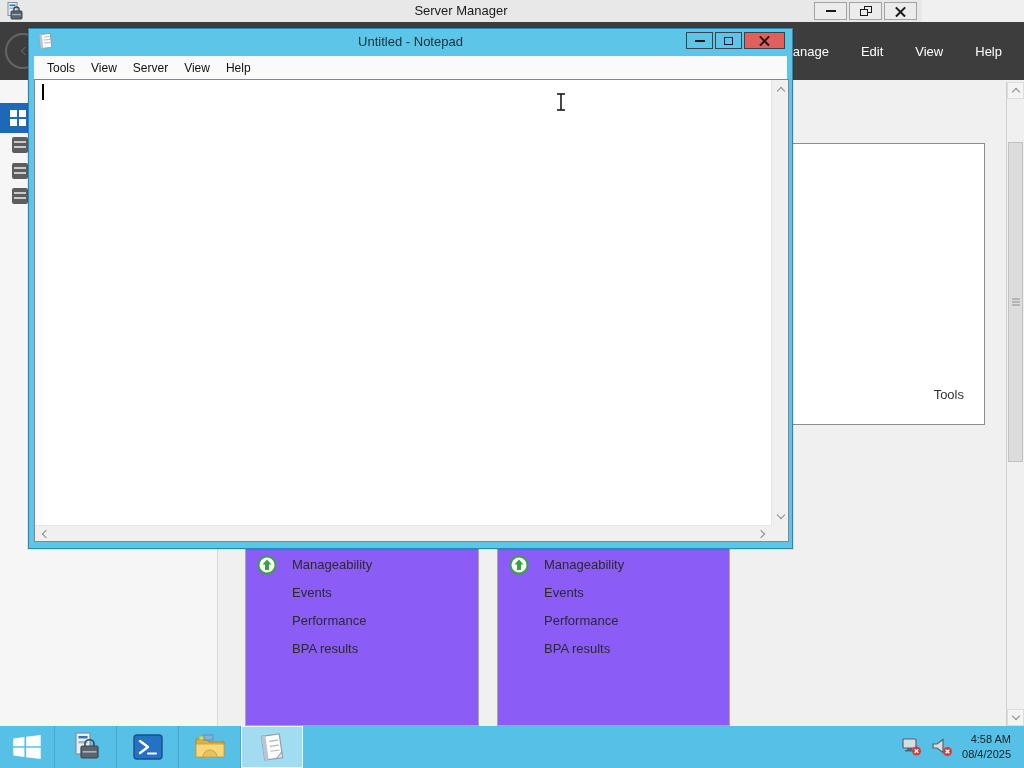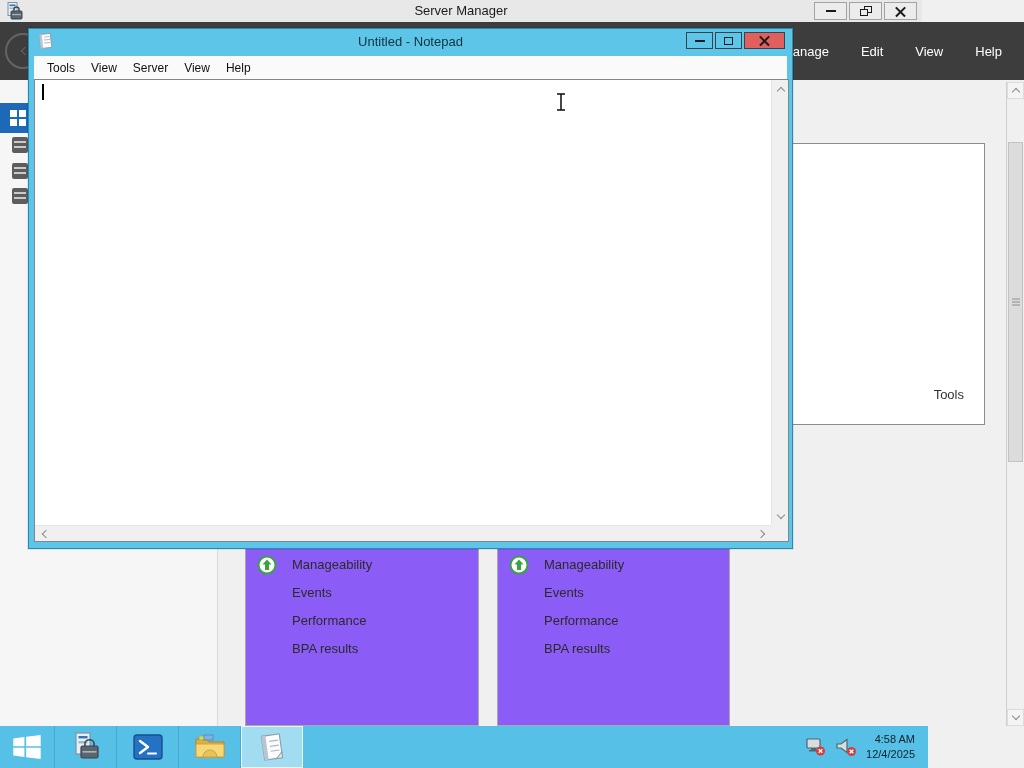--- a/index.html
+++ b/index.html
@@ -93,21 +93,21 @@
                 border-left:1px solid #e4e4e4; }
   .np-hscroll { position:absolute; left:0; right:17px; bottom:0; height:16px; background:#f0f0f0;
                 border-top:1px solid #e4e4e4; }
   .np-sbtn { position:absolute; display:flex; align-items:center; justify-content:center; }
   .np-corner { position:absolute; right:0; bottom:0; width:17px; height:16px; background:#f0f0f0; }
 
   
   .ibeam { position:absolute; left:554px; top:92px; }
 
   
-  .taskbar { position:absolute; left:0; top:726px; width:928px; height:42px; background:#57c0e6; }
+  .taskbar { position:absolute; left:0; top:726px; width:1024px; height:42px; background:#57c0e6; }
   .tb-buttons { position:absolute; left:0; top:0; height:42px; display:flex; }
   .tb-btn { width:62px; height:42px; display:flex; align-items:center; justify-content:center;
             border-right:1px solid rgba(0,0,0,0.12); }
   .tb-btn.start { width:55px; }
   .tb-btn.active { background:rgba(255,255,255,0.45); border:1px solid rgba(255,255,255,0.75); }
   .tray { position:absolute; right:0; top:0; height:42px; display:flex; align-items:center; gap:9px;
           padding-right:13px; }
   .clock { text-align:right; font-size:11px; line-height:15px; color:#10212b; }
 </style>
 </head>
@@ -357,18 +357,18 @@
         <circle cx="14.5" cy="13" r="4.5" fill="#d83b3b"></circle>
         <path d="M12.7 11.2 L16.3 14.8 M16.3 11.2 L12.7 14.8" stroke="#fff" stroke-width="1.4"></path>
       </svg>
       <svg width="22" height="19" viewBox="0 0 22 19">
         <path d="M2 6 h4 l6 -4.5 v13 L6 10 H2 Z" fill="#d7dee2" stroke="#55646e" stroke-width="1.2"></path>
         <circle cx="16.5" cy="13.5" r="4.5" fill="#d83b3b"></circle>
         <path d="M14.7 11.7 L18.3 15.3 M18.3 11.7 L14.7 15.3" stroke="#fff" stroke-width="1.4"></path>
       </svg>
       <div class="clock">
         <div>4:58 AM</div>
-        <div>12/4/2025</div>
+        <div>08/4/2025</div>
       </div>
     </div>
   </div>
 
 </div>
 
 </body></html>

